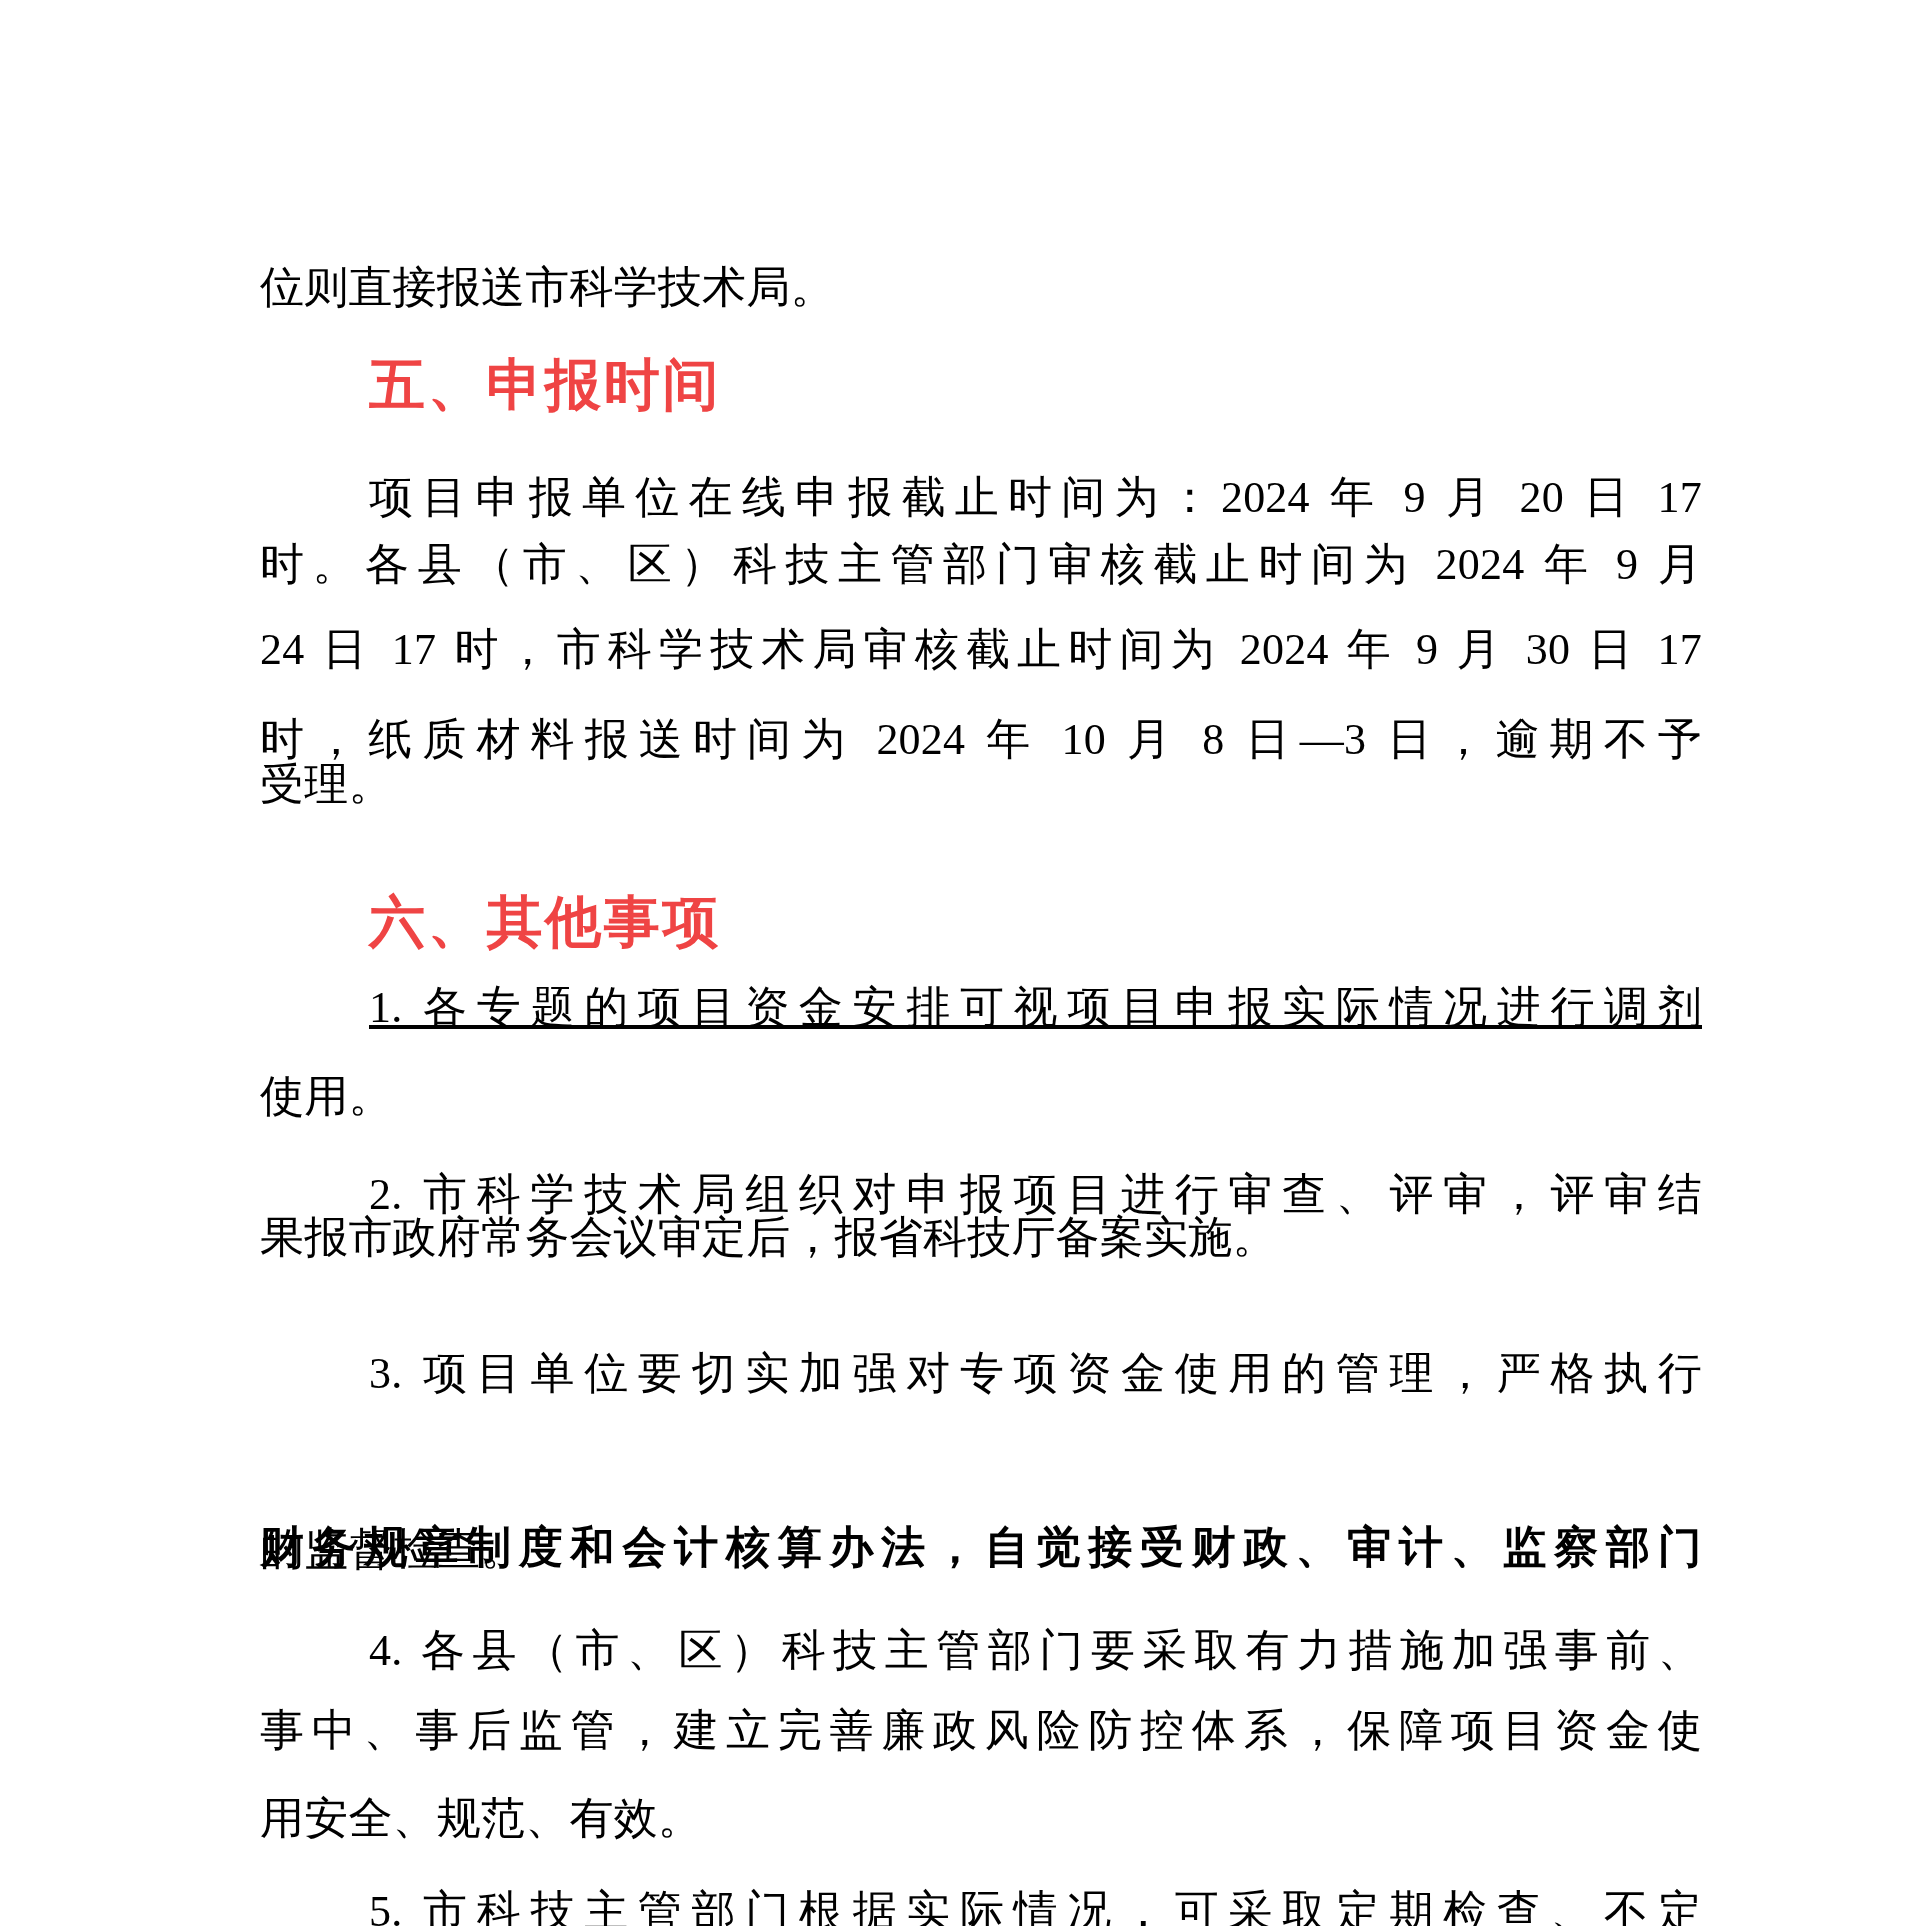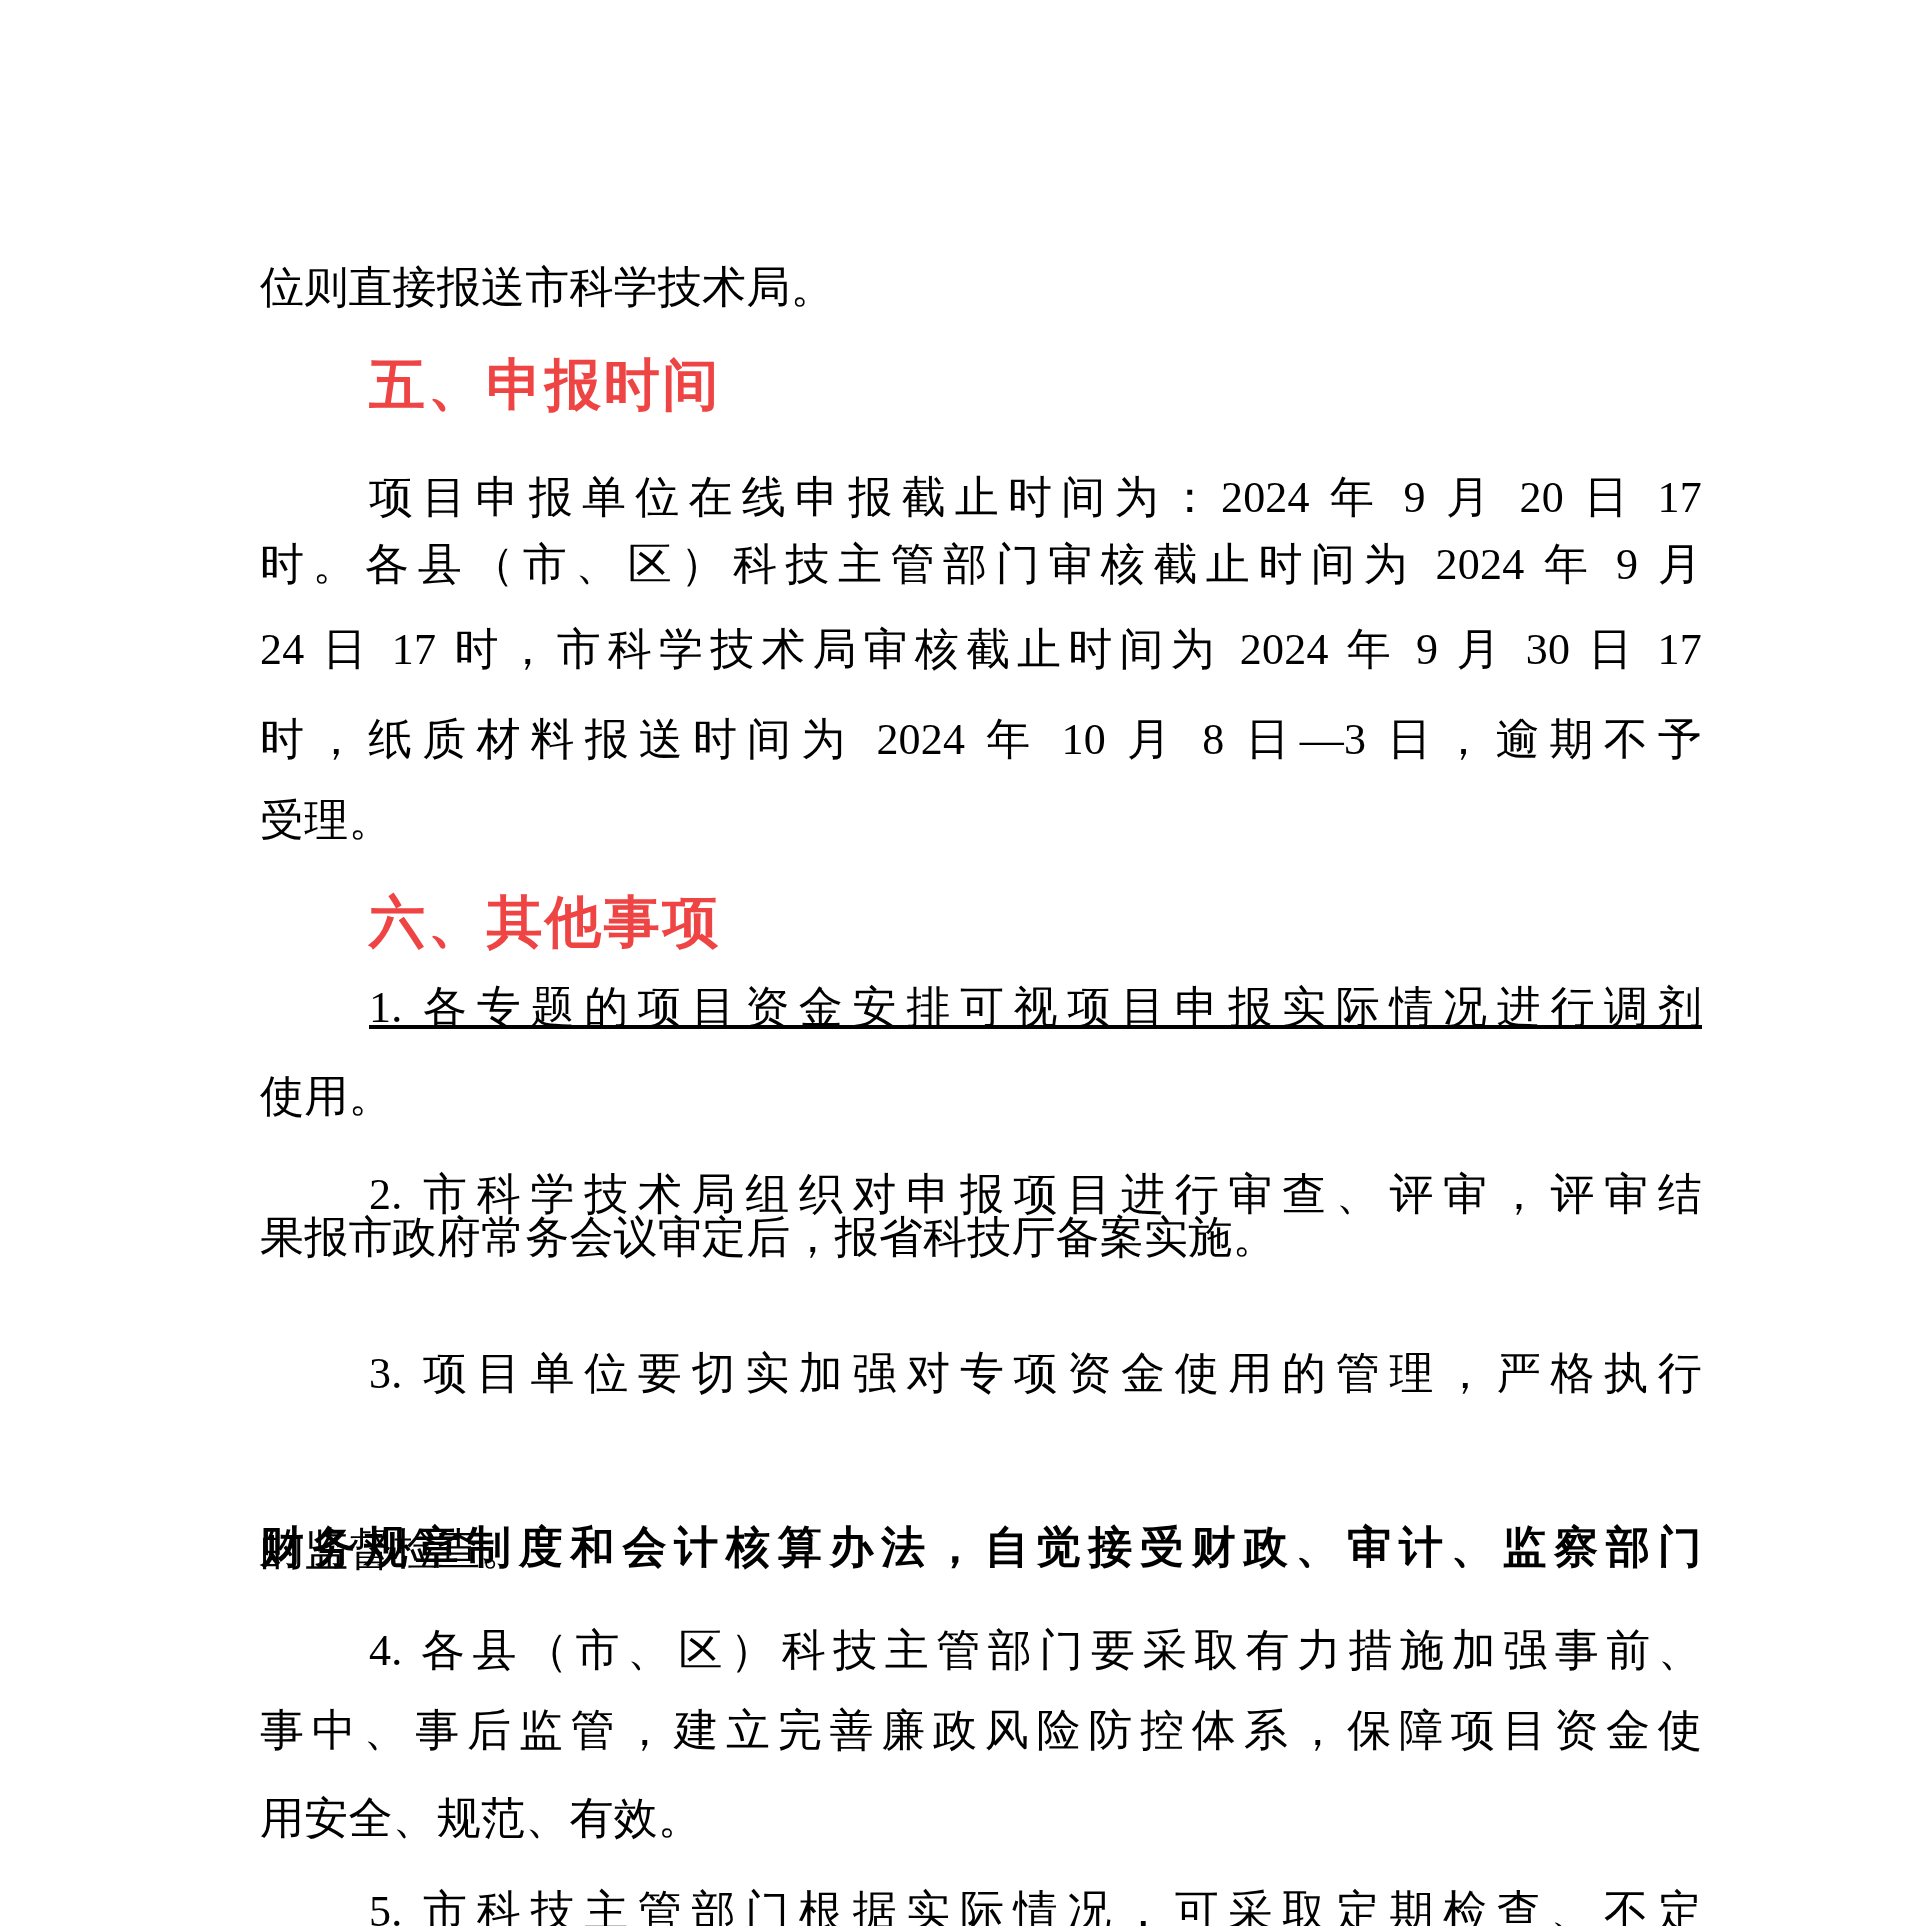--- a/index.html
+++ b/index.html
@@ -51,21 +51,21 @@
 <body>
 
 <div class="page">
   <div id="doc">
       <div class="line" style="top: 266px;">位则直接报送市科学技术局。</div>
       <div class="line heading indent" style="top: 357px;">五、申报时间</div>
       <div class="line indent justify" style="top: 455px; margin-top: 21px;">项目申报单位在线申报截止时间为：2024 年 9 月 20 日 17</div>
       <div class="line justify" style="top: 543px;">时。各县（市、区）科技主管部门审核截止时间为 2024 年 9 月</div>
       <div class="line justify" style="top: 628px;">24 日 17 时，市科学技术局审核截止时间为 2024 年 9 月 30 日 17</div>
       <div class="line justify" style="top: 718px;">时，纸质材料报送时间为 2024 年 10 月 8 日—3 日，逾期不予</div>
-      <div class="line" style="top: 799px;">受理。</div>
+      <div class="line" style="top: 763px;">受理。</div>
       <div class="line heading indent" style="top: 894px;">六、其他事项</div>
       <div class="line indent justify" style="top: 986px; text-decoration: underline;">1. 各专题的项目资金安排可视项目申报实际情况进行调剂</div>
       <div class="line" style="top: 1075px;">使用。</div>
       <div class="line indent justify" style="top: 1173px;">2. 市科学技术局组织对申报项目进行审查、评审，评审结</div>
       <div class="line" style="top: 1216px;">果报市政府常务会议审定后，报省科技厅备案实施。</div>
       <div class="line indent justify" style="top: 1352px;">3. 项目单位要切实加强对专项资金使用的管理，严格执行</div>
       <div class="line justify" style="top: 1526px; font-weight: bold;">财务规章制度和会计核算办法，自觉接受财政、审计、监察部门</div>
       <div class="line" style="top: 1530px; font-family: Liberation Mono, monospace;">的监督检查。</div>
       <div class="line indent justify" style="top: 1629px;">4. 各县（市、区）科技主管部门要采取有力措施加强事前、</div>
       <div class="line justify" style="top: 1709px;">事中、事后监管，建立完善廉政风险防控体系，保障项目资金使</div>

